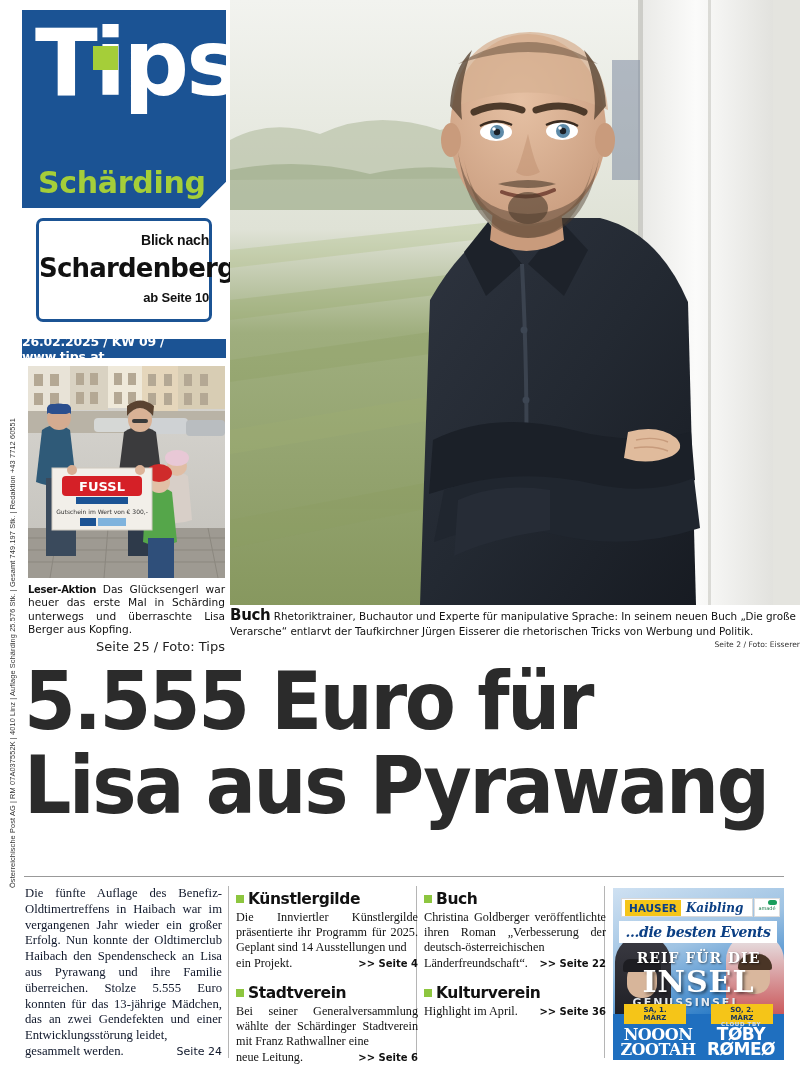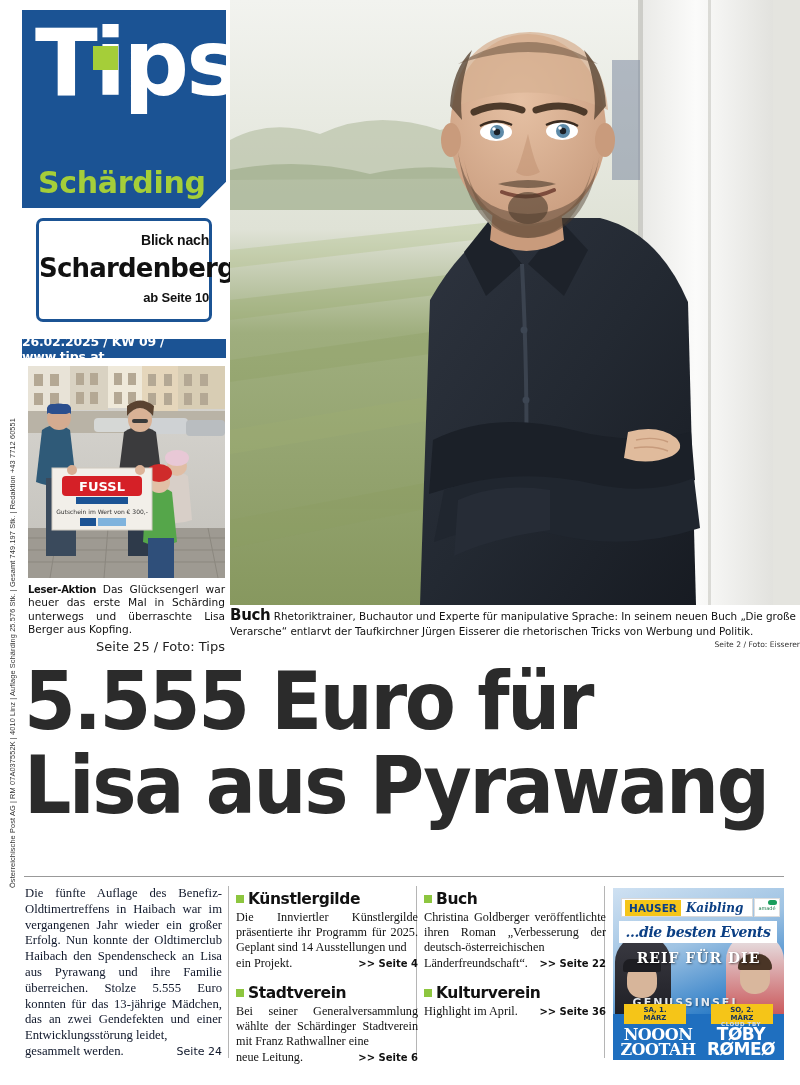--- a/index.html
+++ b/index.html
@@ -711,20 +711,21 @@
       <span class="ad-hauser">HAUSER</span>
       <span class="ad-kaibling">Kaibling</span>
     </div>
     <div class="ad-amade">
       <span class="dot"></span>
       <span>amadé</span>
     </div>
 
     <div class="ad-events">...die besten Events</div>
     <div class="ad-reif">REIF FÜR DIE</div>
+    <div class="ad-insel">INSEL</div>
     <div class="ad-genuss">GENUSSINSEL</div>
 
     <div class="ad-lower"></div>
     <div class="ad-date d1">SA, 1. MÄRZ</div>
     <div class="ad-date d2">SO, 2. MÄRZ</div>
     <div class="ad-cloud">CLOUD TBY</div>
     <div class="ad-artist a1">NOOON ZOOTAH</div>
     <div class="ad-artist a2">TØBY RØMEØ</div>
   </div>
 

